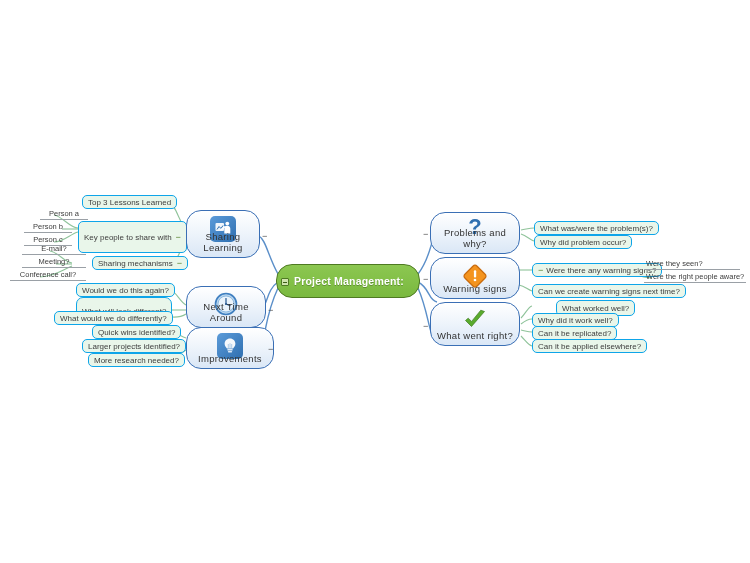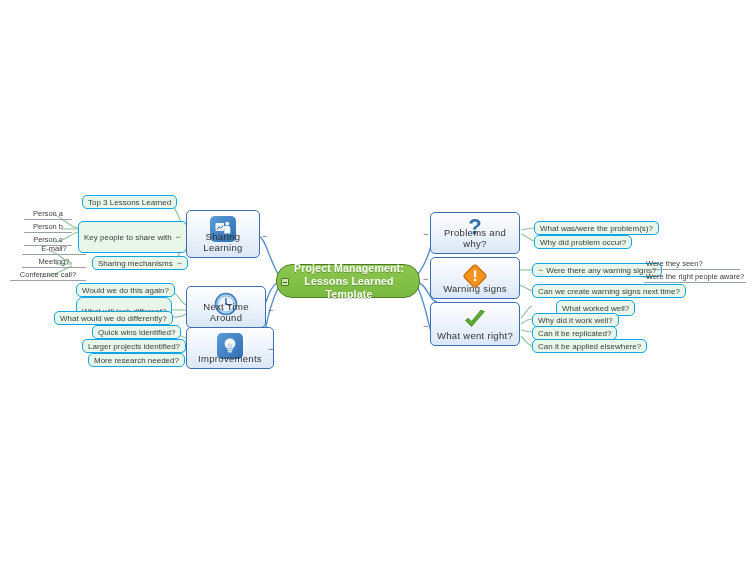--- a/index.html
+++ b/index.html
@@ -31,21 +31,21 @@
     z-index:6;
   }
   .root .rtxt{padding:0 14px 0 16px;}
 
   
   .mainnode{
     position:absolute;
     box-sizing:border-box;
     background:linear-gradient(#ffffff 0%,#eef4fb 48%,#dae7f6 100%);
     border:1px solid #3a6fb5;
-    border-radius:5px;
+    border-radius:15px;
     z-index:5;
     display:flex;
     flex-direction:column;
     align-items:center;
     justify-content:flex-start;
   }
   .mainnode .mlabel{
     font-size:9.5px;
     color:#333333;
     letter-spacing:.3px;
@@ -168,21 +168,20 @@
       <path d="M521,324 C526,320 528,319 532,319"></path>
       <path d="M521,330 C526,331 528,332 532,332"></path>
       <path d="M521,336 C526,341 528,345 532,346"></path>
     </g>
   </svg>
 
   <div class="root" style="left:276px;top:264px;width:144px;height:34px;">
     <span class="rootbtn" style="left:4px;top:13px;"></span>
     <span class="rtxt">
       <span>Project Management:</span><br>
-      <span>Lessons Learned Template</span>
     </span>
   </div>
 
   <div class="mainnode" style="left:186px;top:210px;width:74px;height:48px;">
     <span class="ico">
       <span class="icobox">
         <svg width="20" height="20" viewBox="0 0 20 20">
           <rect x="2.5" y="4" width="8.5" height="8" rx="1" fill="#ffffff" opacity=".92"></rect>
           <path d="M4 10.5 L6 7.5 L8 9.5 L10 6.5" stroke="#2f6fb0" stroke-width="1" fill="none"></path>
           <circle cx="14.3" cy="4.6" r="1.9" fill="#ffffff"></circle>
@@ -196,21 +195,21 @@
   <span class="minus" style="left:262px;top:232px;">−</span>
 
   <div class="sub" style="left:82px;top:195px;height:14px;">
     <span>Top 3 Lessons Learned</span>
   </div>
 
   <div class="sub" style="left:78px;top:221px;height:32px;">
     <span>Key people to share with</span>
     <span class="dash" style="margin-left:4px;margin-right:0;">−</span>
   </div>
-  <div class="leaf" style="left:24px;top:209px;width:48px;">Person a</div>
+  <div class="leaf" style="left:40px;top:209px;width:48px;">Person a</div>
   <div class="leaf" style="left:24px;top:222px;width:48px;">Person b</div>
   <div class="leaf" style="left:24px;top:235px;width:48px;">Person c</div>
 
   <div class="sub" style="left:92px;top:256px;height:14px;">
     <span>Sharing mechanisms</span>
     <span class="dash" style="margin-left:4px;margin-right:0;">−</span>
   </div>
   <div class="leaf" style="left:22px;top:244px;width:64px;">E-mail?</div>
   <div class="leaf" style="left:22px;top:257px;width:64px;">Meeting?</div>
   <div class="leaf" style="left:10px;top:270px;width:76px;">Conference call?</div>

